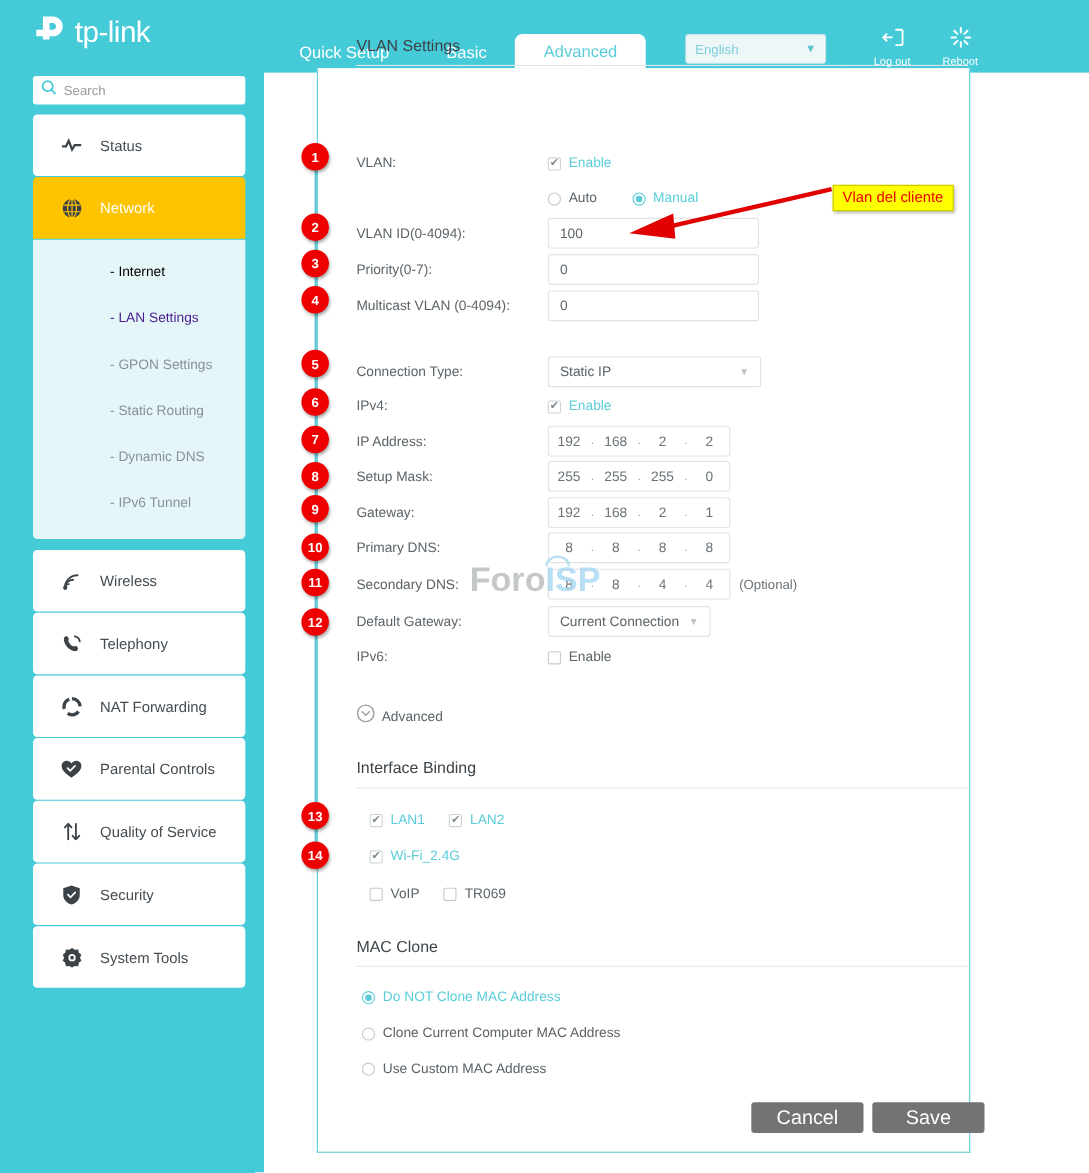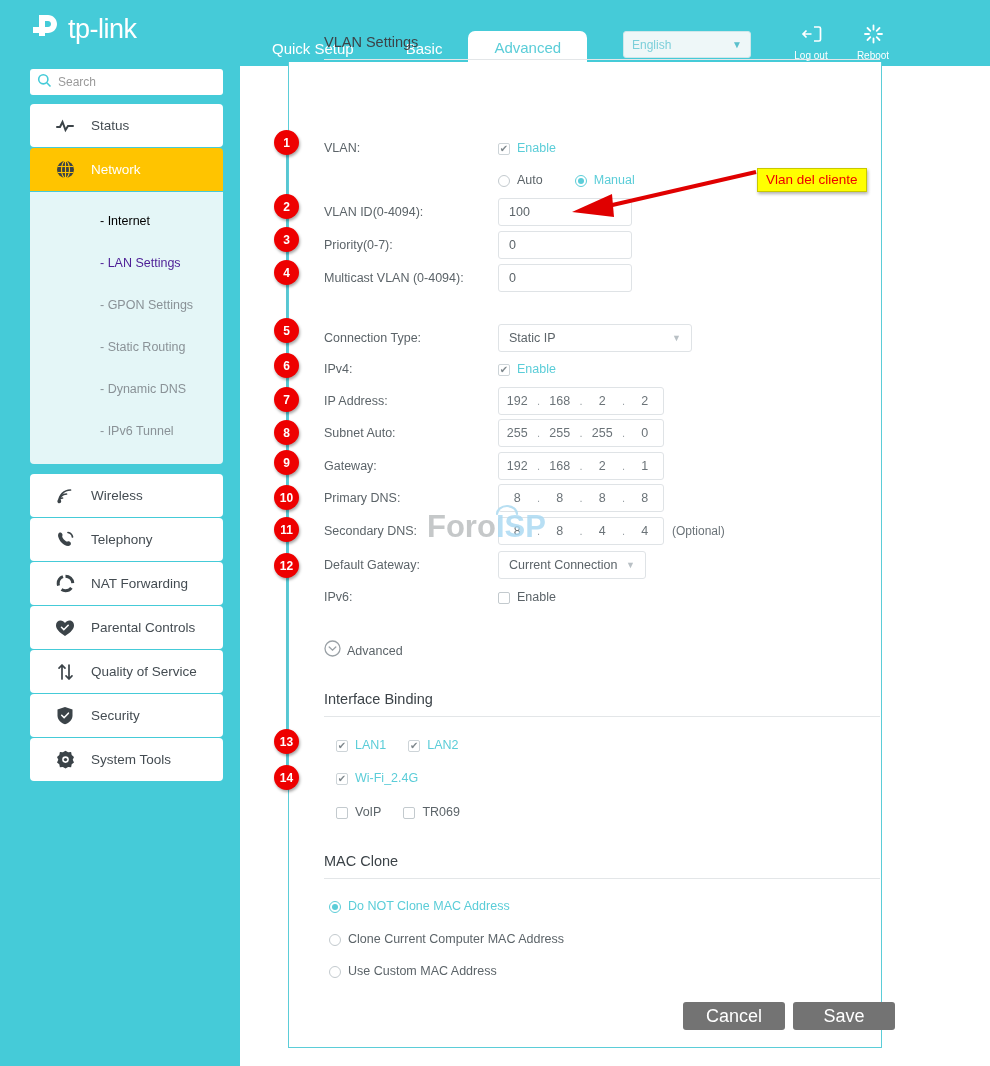--- a/index.html
+++ b/index.html
@@ -75,21 +75,21 @@
     position: absolute; left: 30px; top: 69px;
     width: 193px; height: 26px;
     background: #ffffff; border-radius: 3px;
     display: flex; align-items: center; padding: 0 7px; gap: 6px;
   }
   .search-box .ph { color: #9a9a9a; font-size: 12px; }
 
   
   .menu { position: absolute; left: 30px; top: 104px; width: 193px; }
   .menu-item {
-    height: 43px; background: #ffffff;
+    height: 56px; background: #ffffff;
     display: flex; align-items: center; gap: 16px;
     padding-left: 25px; cursor: pointer;
     color: #444c52; font-size: 13.5px;
     border-radius: 4px; margin-bottom: 1px;
   }
   .menu-item.active { background: #FFC400; color: #ffffff; border-radius: 4px 4px 0 0; }
   .menu-item .mi-icon { width: 20px; display: flex; justify-content: center; }
   .submenu { background: #E4F6F7; padding: 8px 0 12px 12px; border-radius: 0 0 4px 4px; }
   .submenu-item {
     height: 42px; display: flex; align-items: center;
@@ -121,21 +121,21 @@
     font-size: 14.5px; color: #3c4348; padding-bottom: 9px;
     border-bottom: 1px solid #e3e6e8; width: 556px;
   }
 
   
   .row { display: flex; align-items: center; }
   .lbl-col { width: 174px; font-size: 12.5px; color: #5c6469; }
   .ctrl-col { position: relative; }
 
   .txtbox {
-    width: 134px; height: 28px;
+    width: 192px; height: 28px;
     border: 1px solid #dfe3e6; border-radius: 3px;
     background: #ffffff;
     display: flex; align-items: center; padding: 0 10px;
     font-size: 12.5px; color: #5c6469;
   }
   .selbox {
     width: 194px; height: 28px;
     border: 1px solid #dfe3e6; border-radius: 3px; background: #ffffff;
     display: flex; align-items: center; padding: 0 10px;
     font-size: 12.5px; color: #5c6469; cursor: pointer;
@@ -459,21 +459,21 @@
         <span class="dot">.</span>
         <span class="oct">168</span>
         <span class="dot">.</span>
         <span class="oct">2</span>
         <span class="dot">.</span>
         <span class="oct">2</span>
       </div>
     </div>
 
     <div class="row" style="position:absolute;top:419px;">
-      <div class="lbl-col">Subnet Auto:</div>
+      <div class="lbl-col">Setup Mask:</div>
       <div class="ipbox">
         <span class="oct">255</span>
         <span class="dot">.</span>
         <span class="oct">255</span>
         <span class="dot">.</span>
         <span class="oct">255</span>
         <span class="dot">.</span>
         <span class="oct">0</span>
       </div>
     </div>

